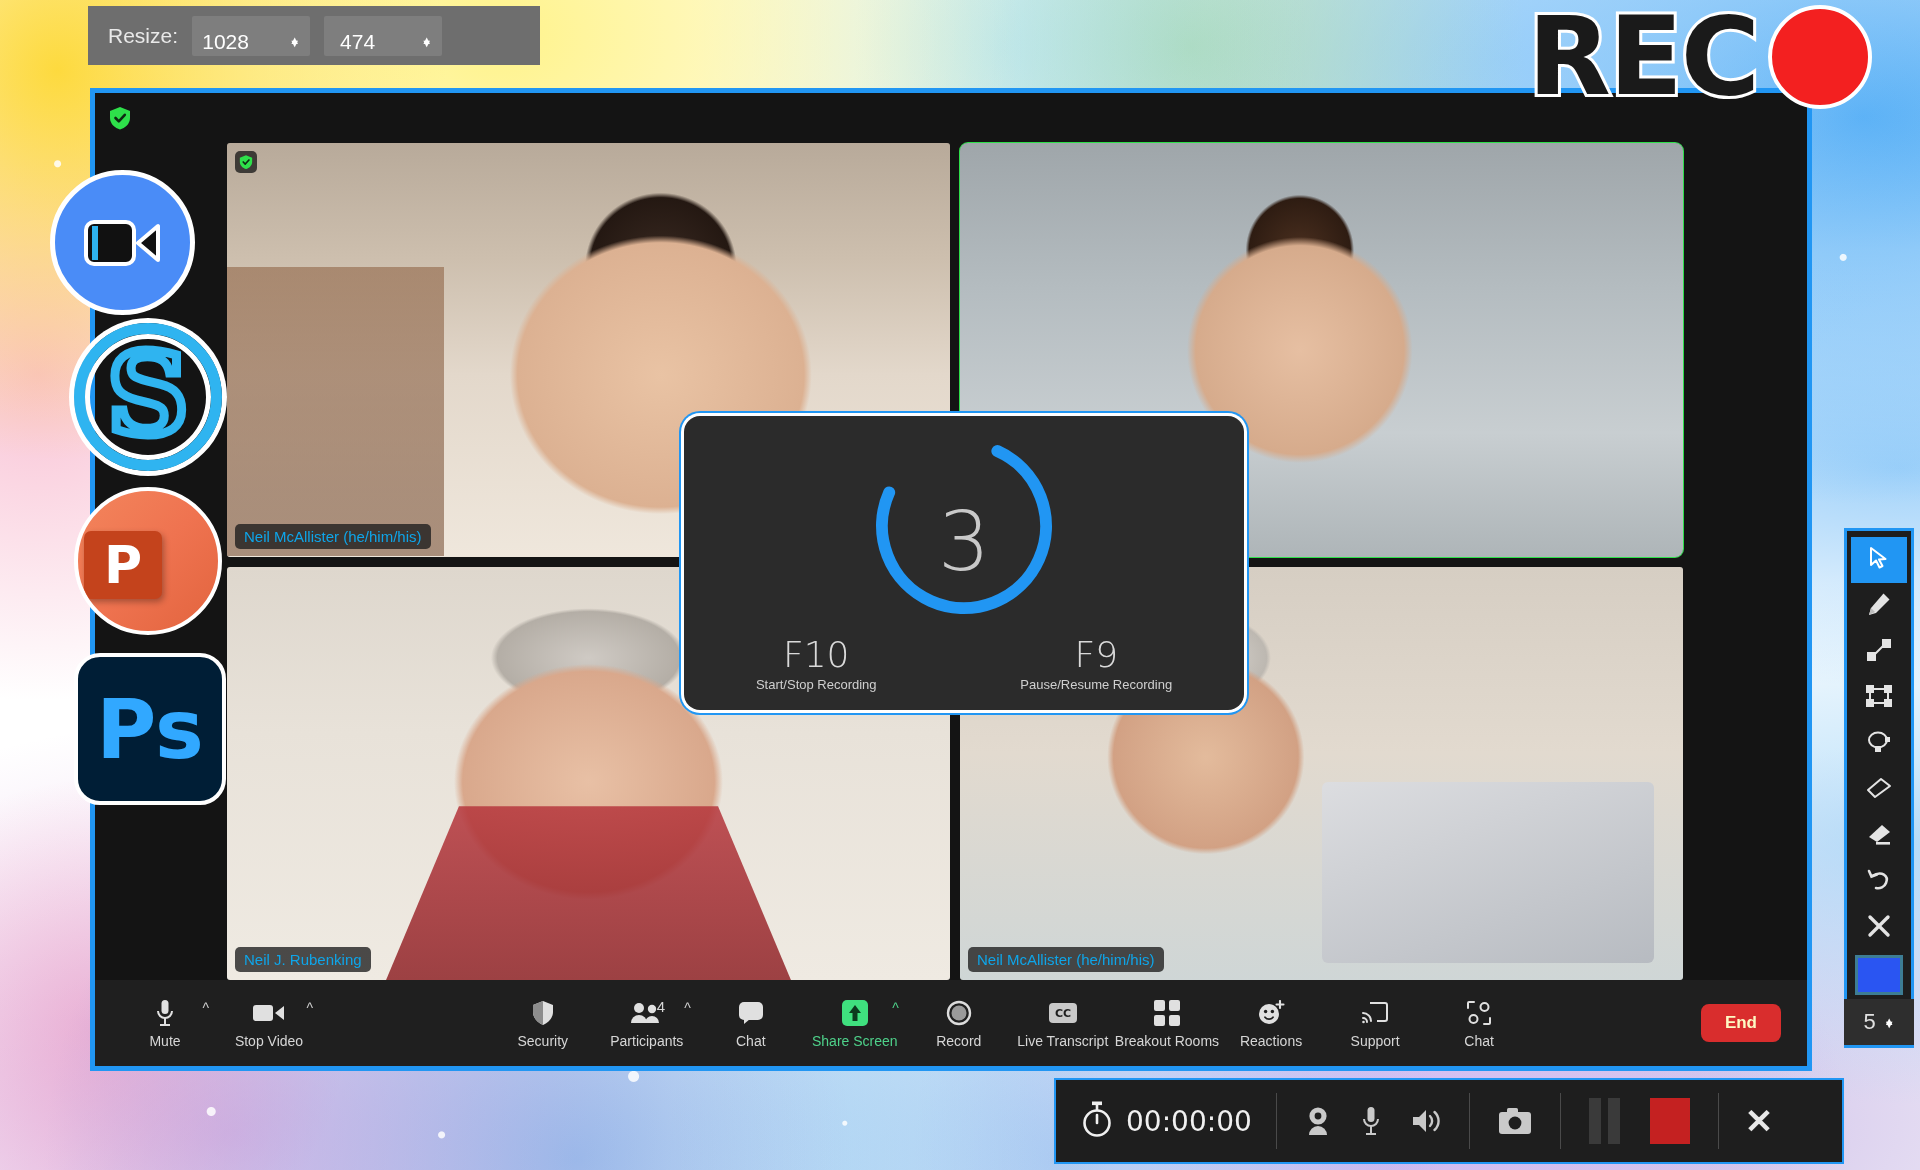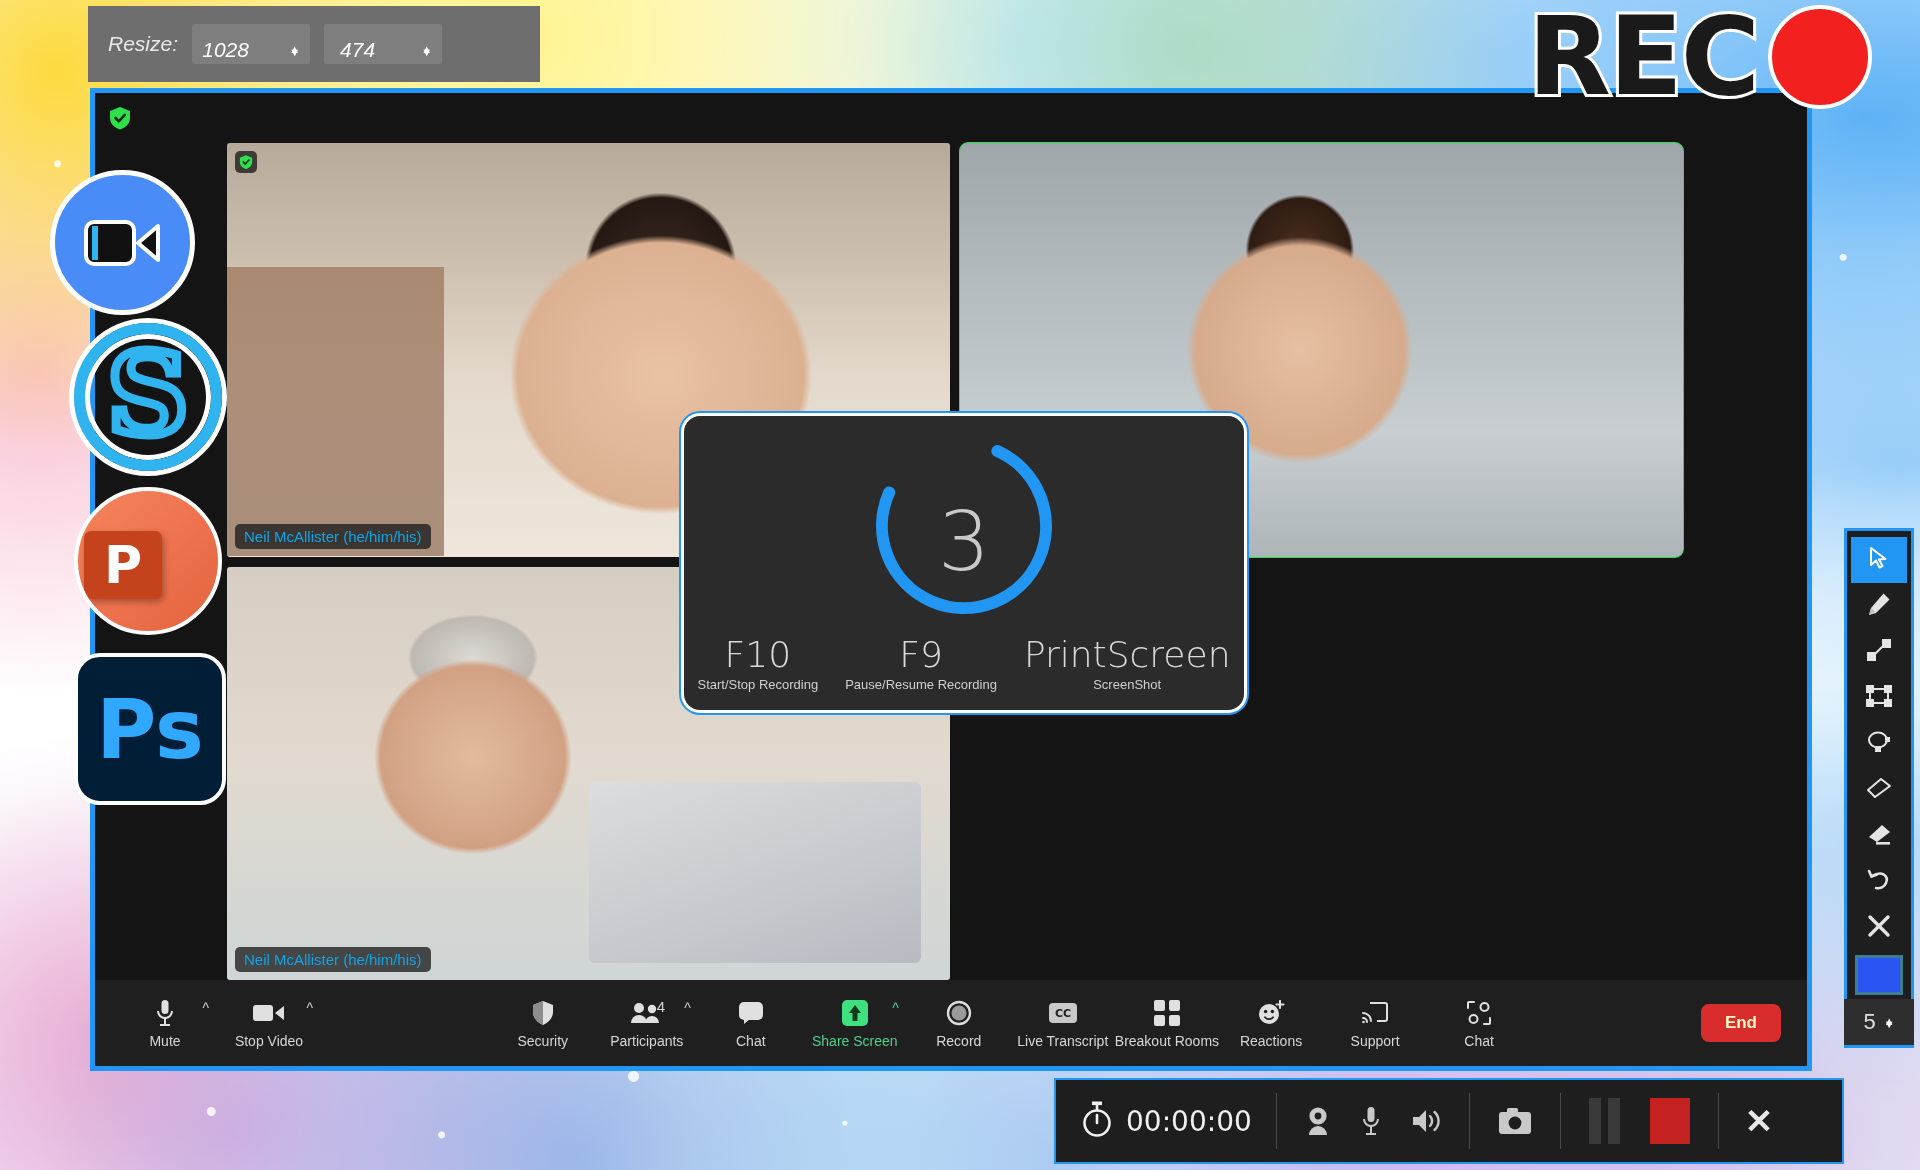--- a/index.html
+++ b/index.html
@@ -44,25 +44,24 @@
       radial-gradient(circle at 67% 95%, #fff 0 4px, transparent 5px),
       radial-gradient(circle at 3% 14%, #fff 0 3px, transparent 4px),
       radial-gradient(circle at 6% 25%, #fff 0 2px, transparent 3px),
       radial-gradient(circle at 96% 22%, #fff 0 3px, transparent 4px),
       radial-gradient(circle at 92% 58%, #fff 0 2px, transparent 3px);
     opacity: .85; pointer-events: none;
   }
 
   
   #resize-bar {
-    position: absolute; left: 88px; top: 6px; width: 452px; height: 76px;
+    position: absolute; left: 88px; top: 6px; width: 452px; height: 59px;
     background: #6e6e6e;
     display: flex; align-items: center; gap: 14px; padding-left: 20px;
     z-index: 40;
-    font-style: italic;
   }
   #resize-bar .lbl { color: #e9e9e9; font-size: 21px; }
   .spin {
     background: #7e7e7e; height: 40px; width: 118px; border-radius: 2px;
     display: flex; align-items: center; justify-content: center;
     padding: 12px 10px 0 6px;
     gap: 36px;
   }
   .spin .v { color: #ffffff; font-size: 21px; flex: 1; text-align: center; }
   .arrows { display: flex; flex-direction: column; gap: 3px; line-height: 0; }
@@ -349,20 +348,24 @@
           <path d="M8.5 13 L11.8 16.3 L17.8 9.8" stroke="#0d2b12" stroke-width="2.8" fill="none" stroke-linecap="round" stroke-linejoin="round"></path>
         </svg>
       </span>
       <span class="name-tag">Neil McAllister (he/him/his)</span>
     </div>
 
     <div class="tile active">
       <div class="ph ph2"></div>
     </div>
 
+    <div class="tile">
+      <div class="ph ph3"></div>
+      <span class="name-tag">Neil J. Rubenking</span>
+    </div>
 
     <div class="tile">
       <div class="ph ph4"></div>
       <span class="name-tag">Neil McAllister (he/him/his)</span>
     </div>
   </div>
 
   <div id="zoom-bar">
     <div id="bar-left">
       <div class="ctl">
@@ -518,24 +521,20 @@
   <div id="cd-num">3</div>
   <div id="hotkeys">
     <div class="hk">
       <div class="k">F10</div>
       <div class="d">Start/Stop Recording</div>
     </div>
     <div class="hk">
       <div class="k">F9</div>
       <div class="d">Pause/Resume Recording</div>
     </div>
-    <div class="hk">
-      <div class="k">PrintScreen</div>
-      <div class="d">ScreenShot</div>
-    </div>
   </div>
 </div>
 
 <div id="tool-palette">
   <div class="tool sel">
     <span>
       <svg width="22" height="24" viewBox="0 0 22 24" fill="none" stroke="#fff" stroke-width="2" stroke-linejoin="round">
         <path d="M3 2 L3 19 L8 14.5 L11.5 21.5 L14.5 20 L11 13.5 L17.5 13 Z"></path>
       </svg>
     </span>

